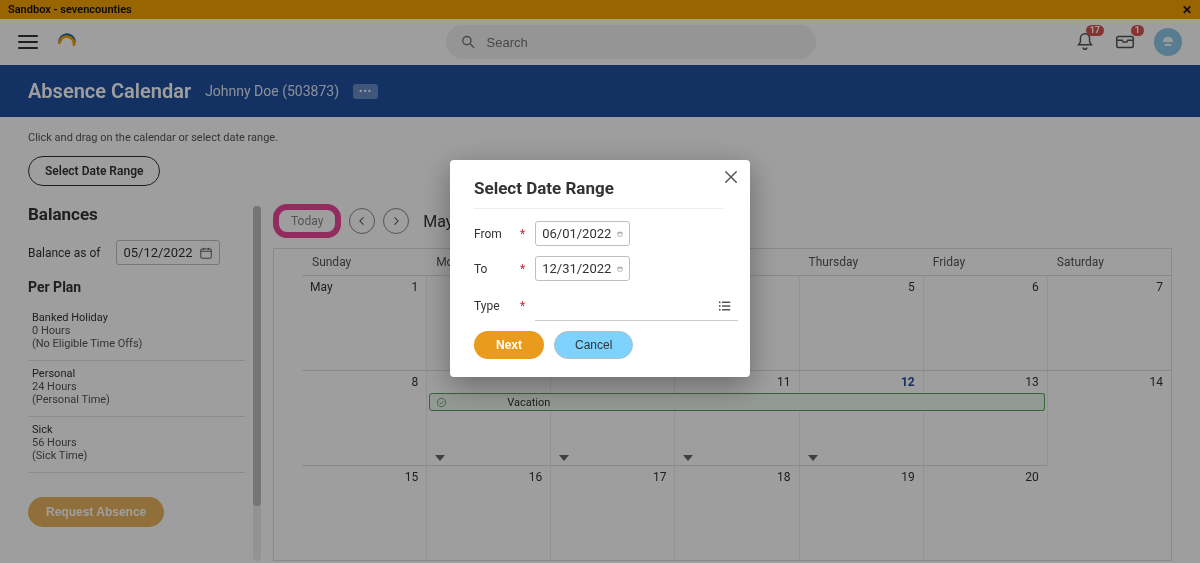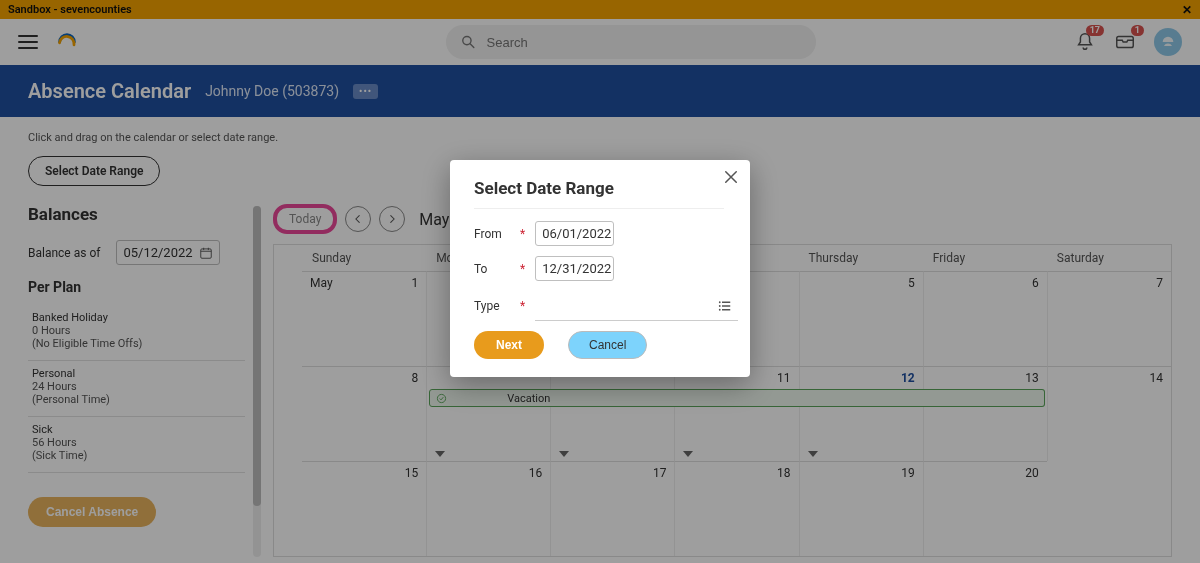--- a/index.html
+++ b/index.html
@@ -43,21 +43,21 @@
   .plan-block { font-size: 11px; color:#555; padding: 6px 4px 10px 4px; border-bottom:1px solid #e0e0e0;}
   .plan-block .ptitle { color:#333; }
   .balances .request-btn { margin-top: 24px; background:#e8b35e; color:#fff; border:none; border-radius:18px; padding: 8px 18px; font-size: 12px; font-weight:600; cursor:pointer;}
 
   .scroll-gutter { width:10px; align-self:stretch; background:transparent; display:flex; flex-direction:column; margin-right:10px;}
   .scroll-gutter .track{ margin-top:2px; width:8px; flex:1; background:#eee; border-radius:4px; position:relative;}
   .scroll-gutter .thumb{ position:absolute; top:0; height:300px; width:8px; background:#bdbdbd; border-radius:4px;}
 
   .cal-area { flex:1; min-width:0;}
   .cal-toolbar { display:flex; align-items:center; gap:8px; margin-bottom: 10px;}
-  .today-pill { border:4px solid #ec4899; color:#888; background:#fff; border-radius:14px; padding:4px 12px; font-size:12px; cursor:pointer;}
+  .today-pill { border:6px solid #ec4899; color:#888; background:#fff; border-radius:14px; padding:4px 12px; font-size:12px; cursor:pointer;}
   .nav-circle { width:26px; height:26px; border:1px solid #888; border-radius:50%; display:flex; align-items:center; justify-content:center; color:#555; cursor:pointer;}
   .month-lbl { font-size:16px; color:#333; margin-left:6px; display:flex; align-items:center; gap:6px; cursor:pointer;}
   .chev { width:10px; height:10px; }
 
   .cal-grid { border:1px solid #ddd;padding-left:28px; }
   .cal-head { display:grid; grid-template-columns: repeat(7,1fr); background:#fff;}
   .cal-head div { padding:6px 10px; font-size:12px; color:#555;}
   .cal-body { display:grid; grid-template-columns: repeat(7,1fr);}
   .cell { border-top:1px solid #ddd; border-left:1px solid #eee; height: 95px; position:relative; padding:4px 8px; font-size:12px; color:#333;}
   .cell:nth-child(7n+1){ border-left:none;}
@@ -71,24 +71,24 @@
   .tri-down{ position:absolute; bottom:4px; left:8px; width:0;height:0;border-left:5px solid transparent;border-right:5px solid transparent;border-top:6px solid #666; cursor:pointer;}
 
   
   .overlay { position:fixed; inset:0; background:rgba(0,0,0,.38); display:flex; align-items:flex-start; justify-content:center; padding-top: 160px; z-index:100;}
   .modal { width: 300px; background:#fff; border-radius:4px; box-shadow:0 8px 30px rgba(0,0,0,.35); padding: 12px 12px 18px 24px; position:relative;}
   .modal-close { position:absolute; top:8px; right:10px; width:18px; height:18px; color:#555; cursor:pointer;}
   .modal h3 { font-size:17px; font-weight:700; margin: 6px 0 12px 0; padding-bottom:10px; border-bottom:1px solid #eee; width: 250px;}
   .form-row { display:flex; align-items:center; gap: 10px; margin: 10px 0;}
   .form-row .lbl { width: 36px; font-size:12px; color:#333;}
   .req { color:#c23; font-size:12px;}
-  .form-row .date-box{ width: 79px;}
+  .form-row .date-box{ width: 95px;}
   .type-input { flex:1; height:30px; border:none; border-bottom:1px solid #ccc; display:flex; align-items:center; justify-content:flex-end; padding-right:4px;}
   .type-icon { width:18px; height:18px; color:#555; cursor:pointer;}
-  .modal-actions { display:flex; gap: 24px; margin-top: 0;}
+  .modal-actions { display:flex; gap: 10px; margin-top: 0;}
   .btn-next { background:#e89b1c; color:#fff; border:none; border-radius:16px; padding:7px 22px; font-size:12px; font-weight:600; cursor:pointer;}
   .btn-cancel { background:#7dd3fc; color:#333; border:1px solid #bbb; border-radius:16px; padding:6px 20px; font-size:12px; cursor:pointer;}
 
   svg { display:block; }
 </style>
 </head>
 <body>
 
 <div class="sandbox-bar">
   <span>Sandbox - sevencounties</span>
@@ -175,21 +175,21 @@
         <div class="ptitle">Personal</div>
         <div>24 Hours</div>
         <div>(Personal Time)</div>
       </div>
       <div class="plan-block">
         <div class="ptitle">Sick</div>
         <div>56 Hours</div>
         <div>(Sick Time)</div>
       </div>
 
-      <button class="request-btn">Cancel Absence</button>
+      <button class="request-btn">Request Absence</button>
     </div>
 
     <div class="scroll-gutter">
       <div class="track">
           <div class="thumb"></div>
         </div>
     </div>
 
     <div class="cal-area">
       <div class="cal-toolbar">

